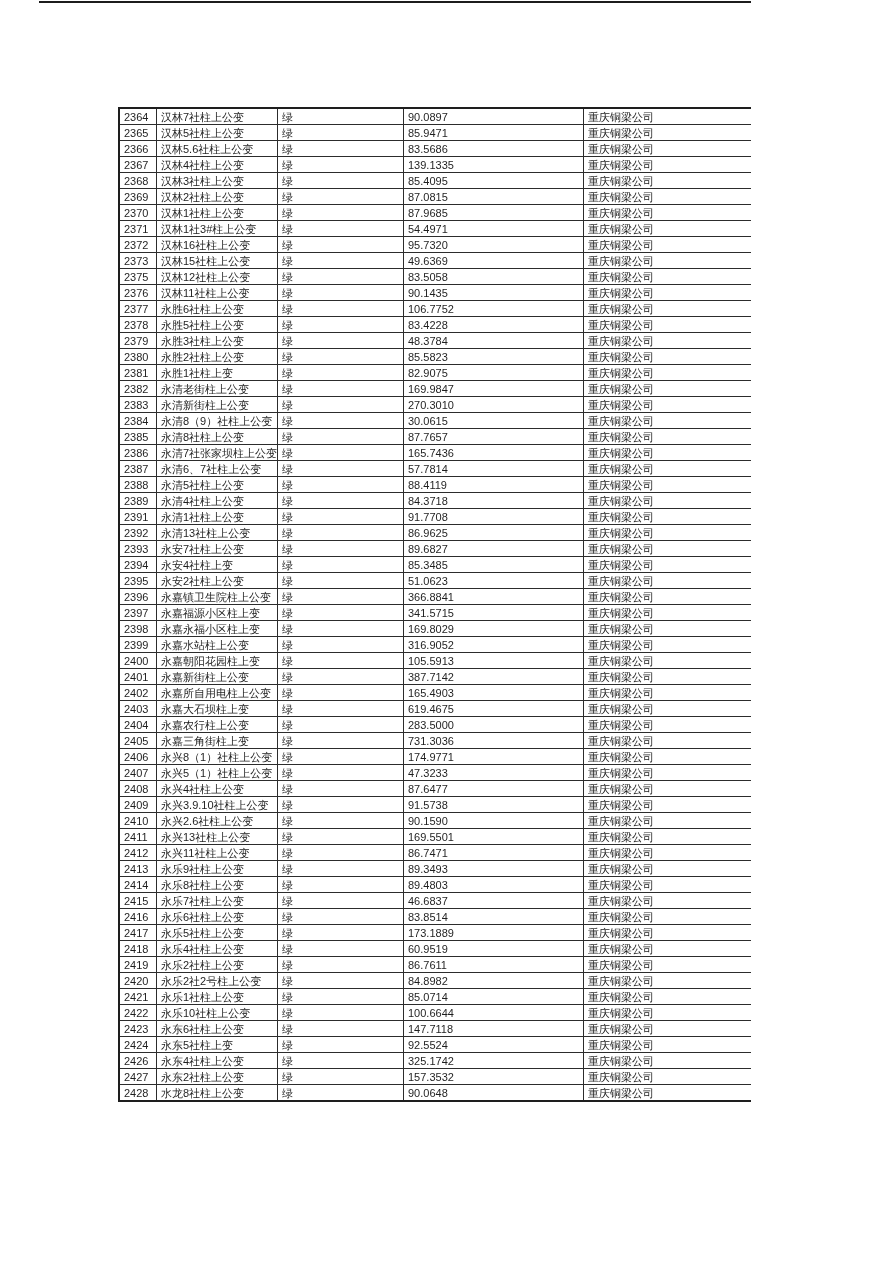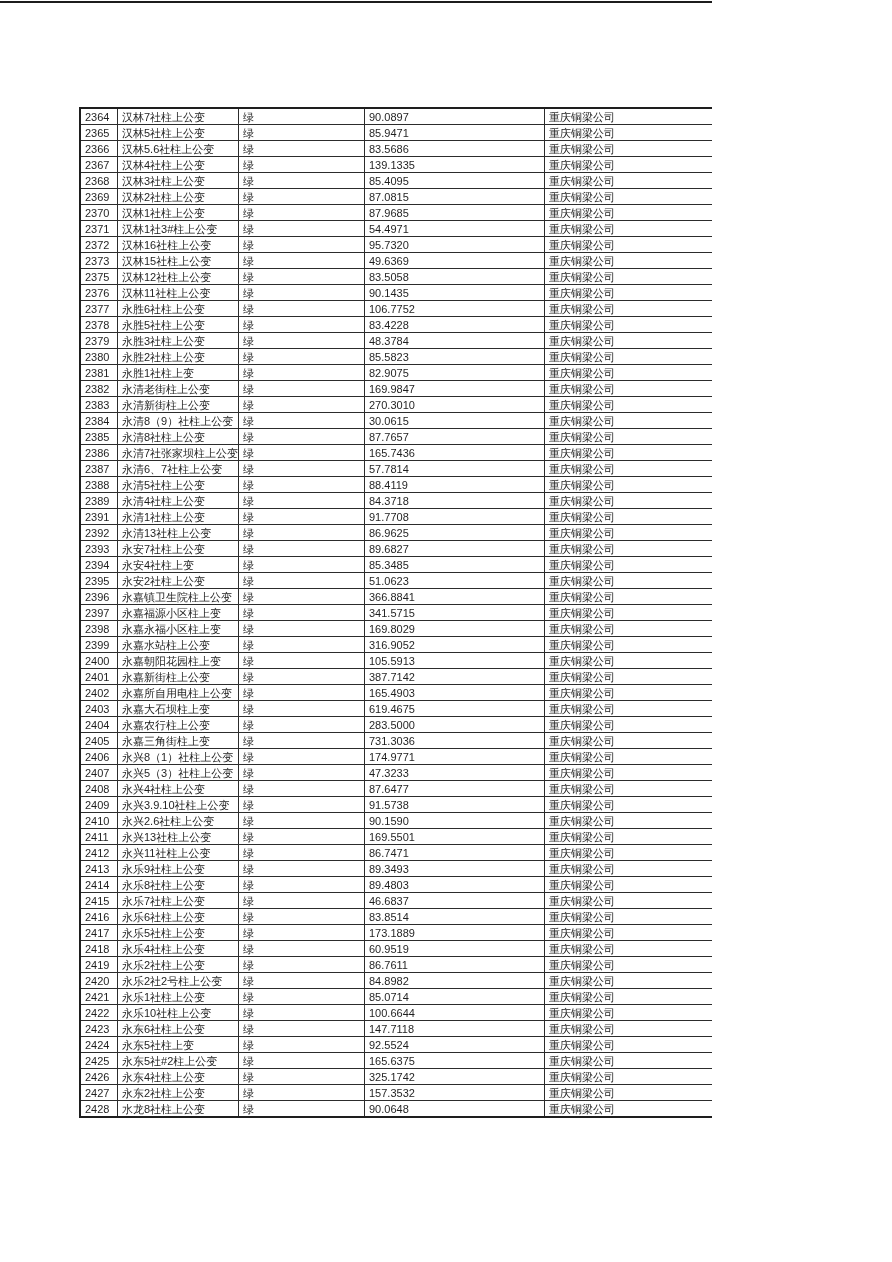--- a/index.html
+++ b/index.html
@@ -7,20 +7,21 @@
     padding: 0;
     background: #ffffff;
     font-family: "Liberation Sans", "DejaVu Sans", sans-serif;
   }
   .page {
     position: relative;
     width: 712px;
     height: 1262px;
     background: #ffffff;
     overflow: hidden;
+    margin-left: 39px;
   }
   .top-rule {
     position: absolute;
     left: 0;
     top: 1px;
     width: 733px;
     height: 2px;
     background: #1c1c1c;
   }
   table.data-grid {
@@ -345,21 +346,21 @@
       </tr>
         <tr class="">
         <td class="c-idx">2406</td>
         <td class="c-name">永兴8（1）社柱上公变</td>
         <td class="c-status">绿</td>
         <td class="c-value">174.9771</td>
         <td class="c-company">重庆铜梁公司</td>
       </tr>
         <tr class="">
         <td class="c-idx">2407</td>
-        <td class="c-name">永兴5（3）社柱上公变</td>
+        <td class="c-name">永兴5（1）社柱上公变</td>
         <td class="c-status">绿</td>
         <td class="c-value">47.3233</td>
         <td class="c-company">重庆铜梁公司</td>
       </tr>
         <tr class="">
         <td class="c-idx">2408</td>
         <td class="c-name">永兴4社柱上公变</td>
         <td class="c-status">绿</td>
         <td class="c-value">87.6477</td>
         <td class="c-company">重庆铜梁公司</td>
@@ -467,27 +468,20 @@
         <td class="c-name">永东6社柱上公变</td>
         <td class="c-status">绿</td>
         <td class="c-value">147.7118</td>
         <td class="c-company">重庆铜梁公司</td>
       </tr>
         <tr class="">
         <td class="c-idx">2424</td>
         <td class="c-name">永东5社柱上变</td>
         <td class="c-status">绿</td>
         <td class="c-value">92.5524</td>
-        <td class="c-company">重庆铜梁公司</td>
-      </tr>
-        <tr class="">
-        <td class="c-idx">2425</td>
-        <td class="c-name">永东5社#2柱上公变</td>
-        <td class="c-status">绿</td>
-        <td class="c-value">165.6375</td>
         <td class="c-company">重庆铜梁公司</td>
       </tr>
         <tr class="">
         <td class="c-idx">2426</td>
         <td class="c-name">永东4社柱上公变</td>
         <td class="c-status">绿</td>
         <td class="c-value">325.1742</td>
         <td class="c-company">重庆铜梁公司</td>
       </tr>
         <tr class="">

